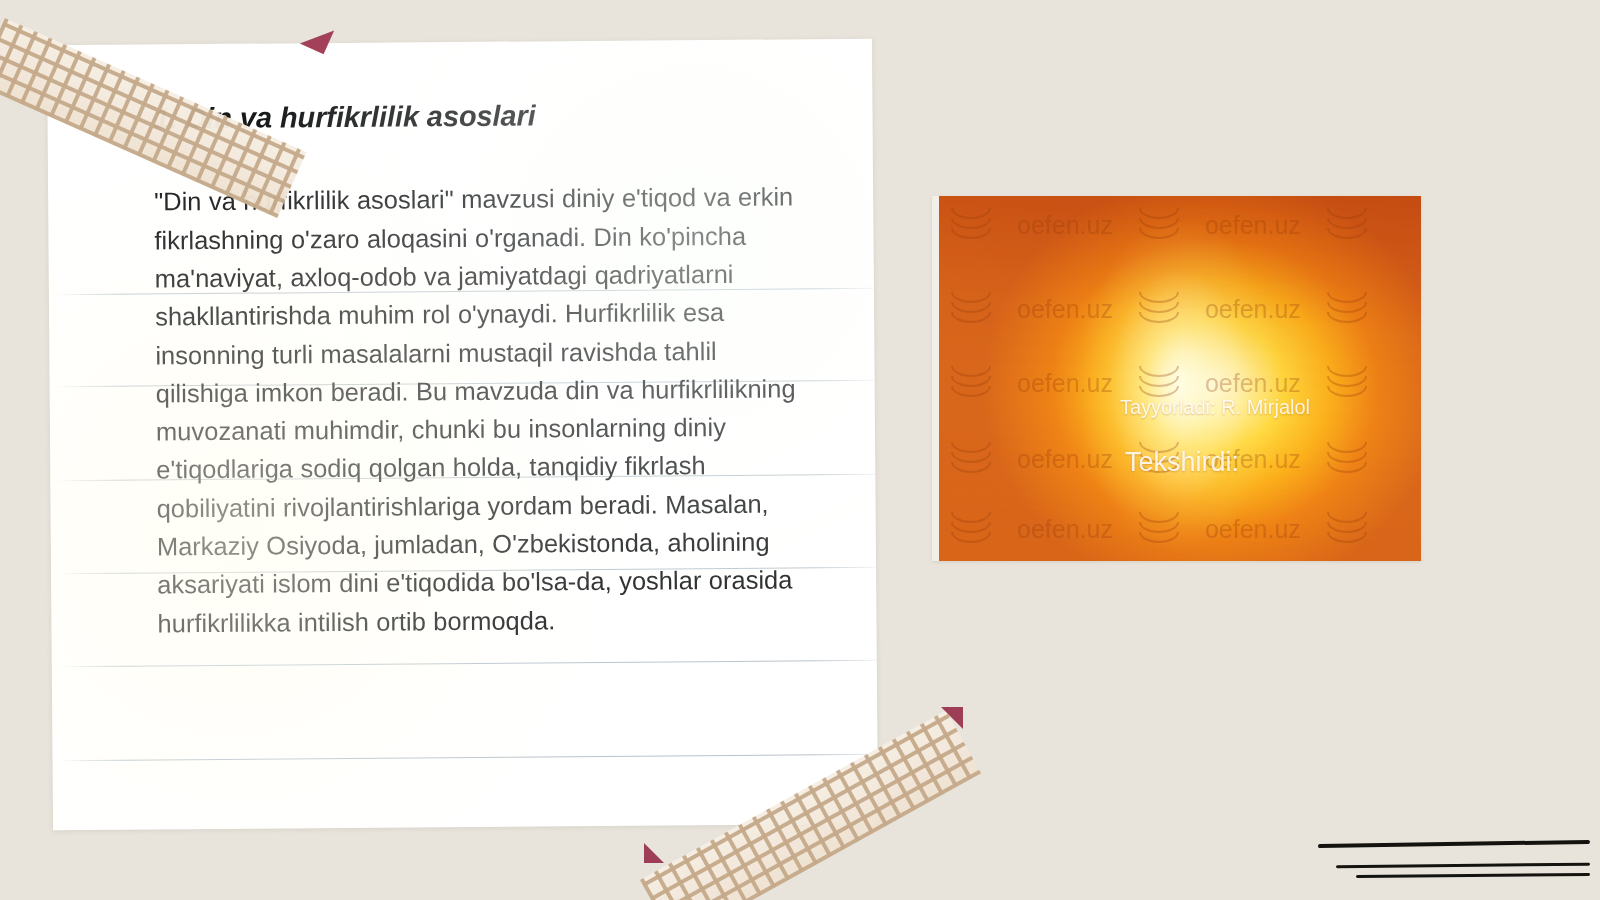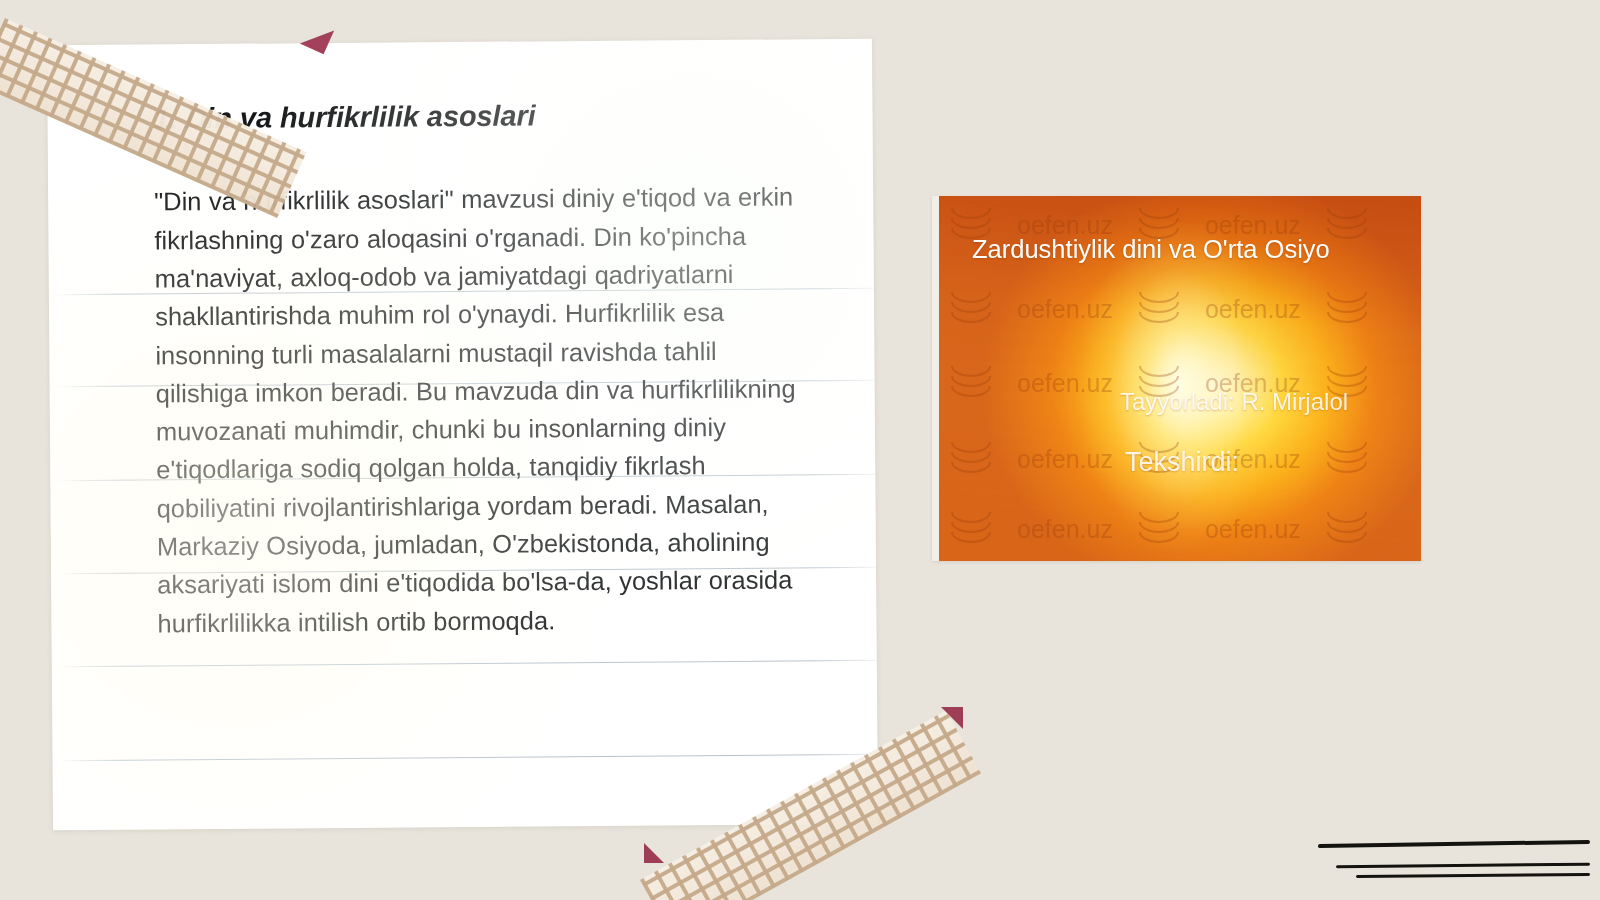--- a/index.html
+++ b/index.html
@@ -139,22 +139,22 @@
     position:absolute;
     left:33px; top:36px;
     width:420px;
     font-size:25.5px;
     line-height:34px;
     color:#ffffff;
     text-shadow:0 1px 2px rgba(150,70,10,.45);
   }
   #pic-author {
     position:absolute;
-    left:181px; top:192px;
-    font-size:24px;
+    left:181px; top:200px;
+    font-size:20px;
     color:rgba(255,255,255,.86);
     white-space:nowrap;
     text-shadow:0 1px 2px rgba(170,90,10,.35);
   }
   #pic-reviewer {
     position:absolute;
     left:186px; top:251px;
     font-size:27px;
     color:rgba(255,255,255,.86);
     white-space:nowrap;
@@ -311,21 +311,20 @@
             <i></i>
           </span>
         <span class="wm-txt">oefen.uz</span>
         <span class="wm-logo">
             <i></i>
             <i></i>
             <i></i>
           </span>
       </div>
 
-      <div id="pic-heading">Zardushtiylik dini va O'rta Osiyo</div>
       <div id="pic-author">Tayyorladi: R. Mirjalol</div>
       <div id="pic-reviewer">Tekshirdi:</div>
     </div>
   </div>
 
   <div class="tape" id="tape-top"></div>
   <div class="tape-tip" id="tape-top-tip"></div>
 
   <div class="tape" id="tape-bottom"></div>
   <div class="tape-tip" id="tape-bottom-tip1"></div>

